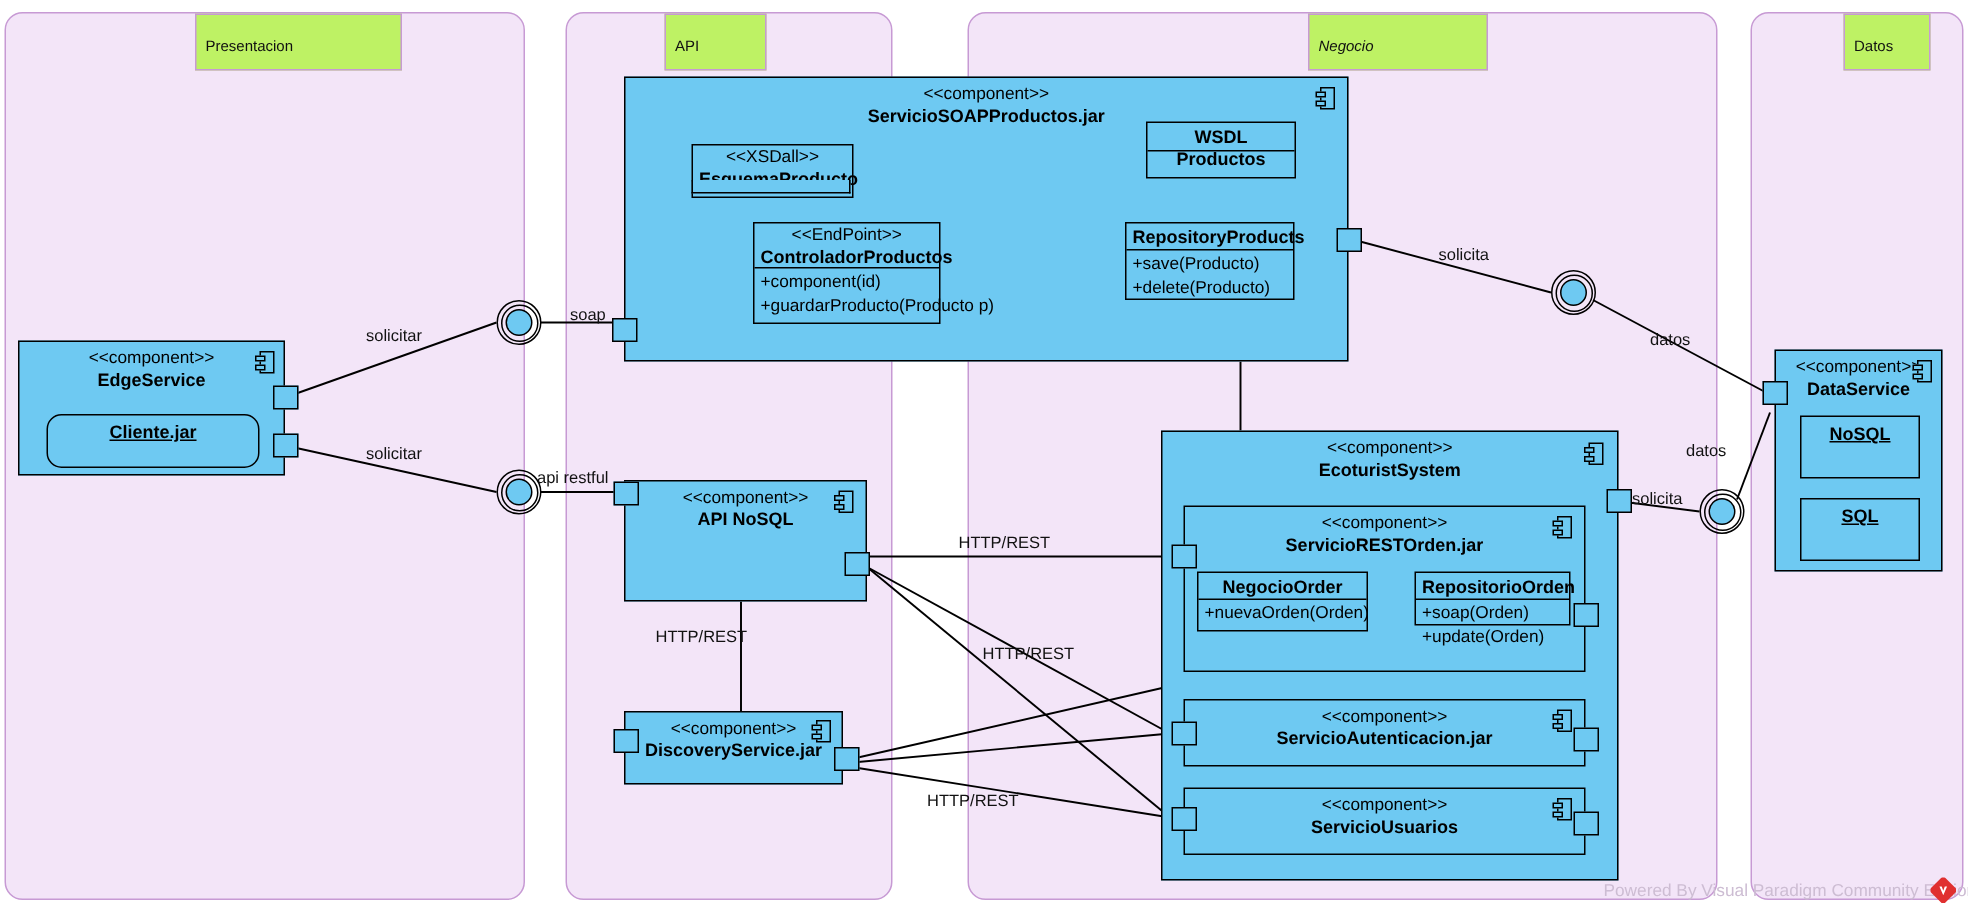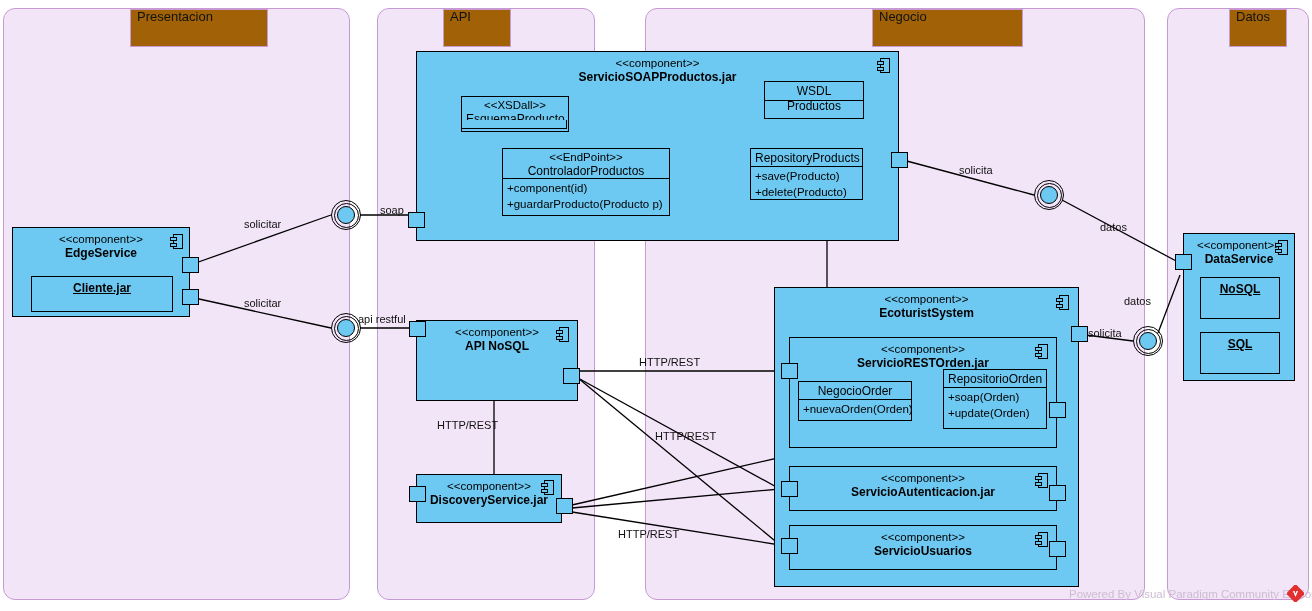--- a/index.html
+++ b/index.html
@@ -2,42 +2,42 @@
 <html><head>
 <meta charset="utf-8">
 <title>Diagrama de Componentes</title>
 <style>
   html,body{margin:0;padding:0;background:#ffffff;}
   body{font-family:"Liberation Sans",sans-serif;}
   #canvas{position:relative;width:1312px;height:611px;background:#ffffff;overflow:hidden;}
 
   
   .pkg{position:absolute;background:#f3e5f8;border:1px solid #c79ad4;border-radius:12px;box-sizing:border-box;}
-  .pkg-tab{position:absolute;background:#a16207;border:1px solid #c79ad4;box-sizing:border-box;
-           font-size:13px;color:#111;padding:0 6px;line-height:1.1;}
+  .pkg-tab{position:absolute;background:#bef264;border:1px solid #c79ad4;box-sizing:border-box;
+           font-size:10px;color:#111;padding:16px 6px;line-height:1.1;}
 
   
   .comp{position:absolute;background:#6ec9f2;border:1.6px solid #000;box-sizing:border-box;}
   .comp-plain{position:absolute;background:#6ec9f2;border:1.3px solid #000;box-sizing:border-box;}
   .stereo{display:block;text-align:center;font-size:11.5px;color:#000;line-height:1.15;
           font-family:"Liberation Sans",sans-serif;}
   .cname{display:block;text-align:center;font-size:12px;font-weight:bold;color:#000;line-height:1.2;}
   .comp-head{position:absolute;left:0;right:0;top:5px;}
 
   
   .cicon{position:absolute;width:13px;height:15px;}
   .cicon .body{position:absolute;left:3px;top:0;width:10px;height:15px;border:1.3px solid #000;background:#6ec9f2;box-sizing:border-box;}
   .cicon .t1{position:absolute;left:0;top:3px;width:7px;height:4px;border:1.3px solid #000;background:#6ec9f2;box-sizing:border-box;}
   .cicon .t2{position:absolute;left:0;top:9px;width:7px;height:4px;border:1.3px solid #000;background:#6ec9f2;box-sizing:border-box;}
 
   
   .cls{position:absolute;background:#6ec9f2;border:1.5px solid #000;box-sizing:border-box;}
   .cls-hdr{box-sizing:border-box;padding:2px 4px;text-align:center;}
   .cls-hdr .s{display:block;font-size:11.5px;text-align:center;line-height:1.15;}
-  .cls-hdr .n{display:block;font-size:12px;font-weight:normal;line-height:1.25;}
+  .cls-hdr .n{display:block;font-size:12px;font-weight:bold;line-height:1.25;}
   .cls-sep{border-top:1.5px solid #000;}
   .cls-body{box-sizing:border-box;padding:1px 4px;}
   .cls-body div{font-size:11.5px;line-height:1.42;color:#000;white-space:nowrap;}
   .underline{text-decoration:underline;}
 
   
   .port{position:absolute;width:17px;height:16px;background:#6ec9f2;border:1.4px solid #000;box-sizing:border-box;}
 
   
   .iface{position:absolute;width:30px;height:30px;}
@@ -66,21 +66,21 @@
   <div class="pkg-tab" style="left:130px;top:9px;width:138px;height:38px;">
     <span>Presentacion</span>
   </div>
 
   <div class="pkg" style="left:377px;top:8px;width:218px;height:592px;"></div>
   <div class="pkg-tab" style="left:443px;top:9px;width:68px;height:38px;">
     <span>API</span>
   </div>
 
   <div class="pkg" style="left:645px;top:8px;width:500px;height:592px;"></div>
-  <div class="pkg-tab" style="left:872px;top:9px;width:151px;height:38px;">
+  <div class="pkg-tab" style="left:872px;top:9px;width:120px;height:38px;font-style:italic;">
     <span>Negocio</span>
   </div>
 
   <div class="pkg" style="left:1167px;top:8px;width:142px;height:592px;"></div>
   <div class="pkg-tab" style="left:1229px;top:9px;width:58px;height:38px;">
     <span>Datos</span>
   </div>
 
   <svg class="links" viewBox="0 0 1312 611">
 
@@ -130,21 +130,21 @@
   <div class="comp" style="left:12px;top:227px;width:178px;height:90px;">
     <div class="comp-head">
       <span class="stereo">&lt;&lt;component&gt;&gt;</span>
       <span class="cname">EdgeService</span>
     </div>
     <div class="cicon" style="right:6px;top:6px;">
       <div class="body"></div>
         <div class="t1"></div>
         <div class="t2"></div>
     </div>
-    <div class="comp-plain" style="left:18px;top:48px;width:142px;height:36px;">
+    <div class="comp-plain" style="left:18px;top:48px;width:142px;height:36px;border-radius:10px;">
       <span class="cname underline" style="padding-top:4px;">Cliente.jar</span>
     </div>
   </div>
   <div class="port" style="left:182px;top:257px;"></div>
   <div class="port" style="left:182px;top:289px;"></div>
 
   <div class="iface" style="left:331px;top:200px;">
     <div class="ring"></div>
       <div class="ring2"></div>
       <div class="ball"></div>
@@ -176,21 +176,21 @@
 
   <div class="cls" style="left:461px;top:96px;width:108px;height:36px;">
     <div class="cls-hdr">
       <span class="s">&lt;&lt;XSDall&gt;&gt;</span>
       <span class="n">EsquemaProducto</span>
     </div>
   </div>
   <div class="cls-sep" style="position:absolute;left:461px;top:120px;width:106px;height:0;"></div>
   <div class="cls" style="left:461px;top:120px;width:106px;height:9px;border-top:none;"></div>
 
-  <div class="cls" style="left:502px;top:148px;width:168px;height:68px;">
+  <div class="cls" style="left:502px;top:148px;width:125px;height:68px;">
     <div class="cls-hdr" style="height:29px;">
       <span class="s">&lt;&lt;EndPoint&gt;&gt;</span>
       <span class="n">ControladorProductos</span>
     </div>
     <div class="cls-body cls-sep">
       <div>+component(id)</div>
       <div>+guardarProducto(Producto p)</div>
     </div>
   </div>
 
@@ -273,21 +273,21 @@
 
   <div class="cls" style="left:798px;top:381px;width:114px;height:40px;">
     <div class="cls-hdr" style="height:17px;">
       <span class="n">NegocioOrder</span>
     </div>
     <div class="cls-body cls-sep">
       <div>+nuevaOrden(Orden)</div>
     </div>
   </div>
 
-  <div class="cls" style="left:943px;top:369px;width:104px;height:60px;">
+  <div class="cls" style="left:943px;top:381px;width:104px;height:36px;">
     <div class="cls-hdr" style="height:17px;">
       <span class="n">RepositorioOrden</span>
     </div>
     <div class="cls-body cls-sep">
       <div>+soap(Orden)</div>
       <div>+update(Orden)</div>
     </div>
   </div>
 
   <div class="comp-plain" style="left:789px;top:466px;width:268px;height:45px;">

